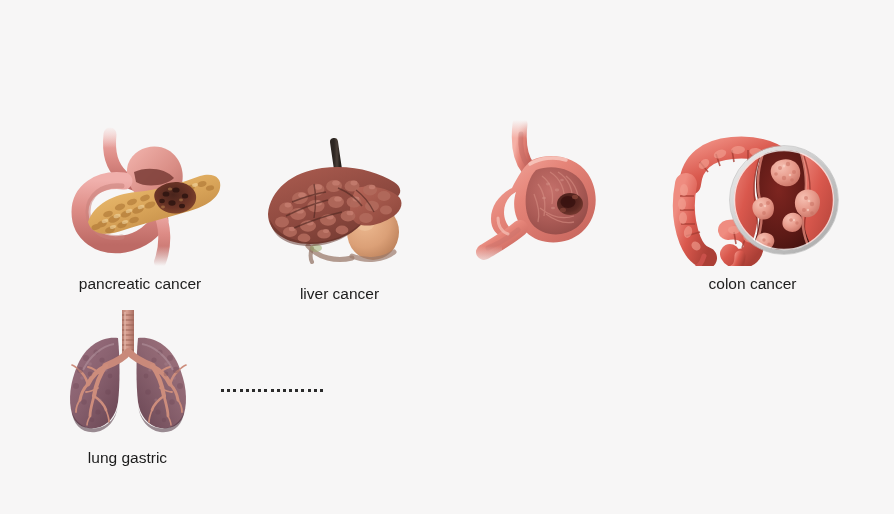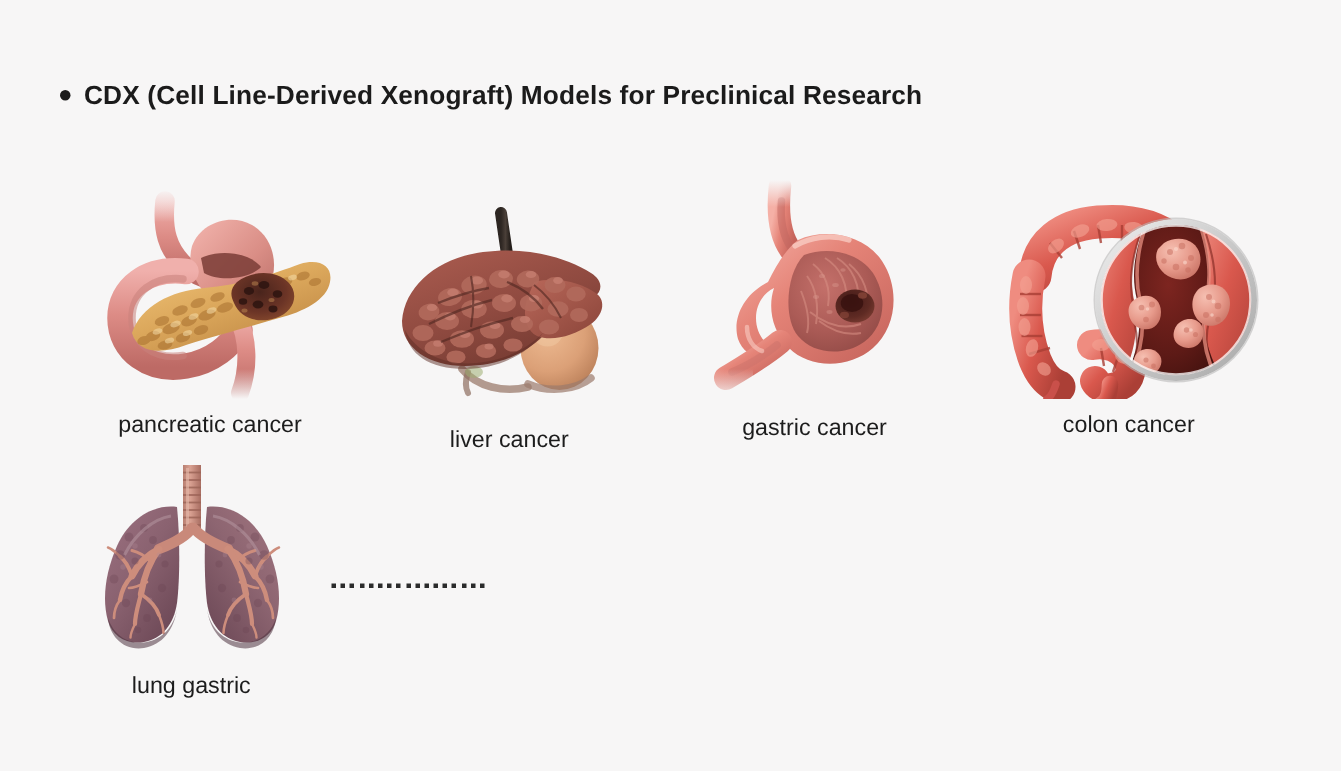--- a/index.html
+++ b/index.html
@@ -95,24 +95,20 @@
     width: 3px;
     height: 3px;
     background: #2b2b2b;
   }
 </style>
 </head>
 <body>
 
 <div id="slide">
 
-  <div id="title-row">
-    <span id="bullet-dot"></span>
-    <span id="title-text">CDX (Cell Line-Derived Xenograft) Models for Preclinical Research</span>
-  </div>
 
   <div class="card" id="card-pancreatic">
     <svg class="card-figure" width="180" height="140" viewBox="0 0 180 140">
       <defs>
         <linearGradient id="duoG" x1="0" y1="0" x2="0" y2="1">
           <stop offset="0" stop-color="#f0b0ac"></stop>
           <stop offset="0.45" stop-color="#dd8c86"></stop>
           <stop offset="1" stop-color="#bd6a65"></stop>
         </linearGradient>
         <linearGradient id="stomG" x1="0" y1="0" x2="1" y2="1">
@@ -373,21 +369,20 @@
 
       <path d="M62 108 C50 118 36 126 26 132" fill="none" stroke="url(#gWall)" stroke-width="16" stroke-linecap="round"></path>
       <path d="M60 110 C50 118 40 124 30 128" fill="none" stroke="#c9716a" stroke-width="5" stroke-linecap="round" opacity="0.45"></path>
 
       <path d="M72 44 C82 38 96 36 108 40" fill="none" stroke="#fbd3cb" stroke-width="3.5" stroke-linecap="round" opacity="0.7"></path>
       <path d="M40 98 C40 106 44 112 50 114" fill="none" stroke="#fbd3cb" stroke-width="3" stroke-linecap="round" opacity="0.55"></path>
 
       <rect x="48" y="0" width="30" height="18" fill="url(#gFadeT)"></rect>
       <rect x="10" y="126" width="34" height="20" fill="url(#gFadeB)"></rect>
     </svg>
-    <div class="card-label">gastric cancer</div>
   </div>
 
   <div class="card" id="card-colon">
     <svg class="card-figure" width="185" height="140" viewBox="0 0 185 140">
       <defs>
         <linearGradient id="colG" x1="0" y1="0" x2="1" y2="1">
           <stop offset="0" stop-color="#ef8c80"></stop>
           <stop offset="0.45" stop-color="#d9584d"></stop>
           <stop offset="1" stop-color="#ab3f36"></stop>
         </linearGradient>

